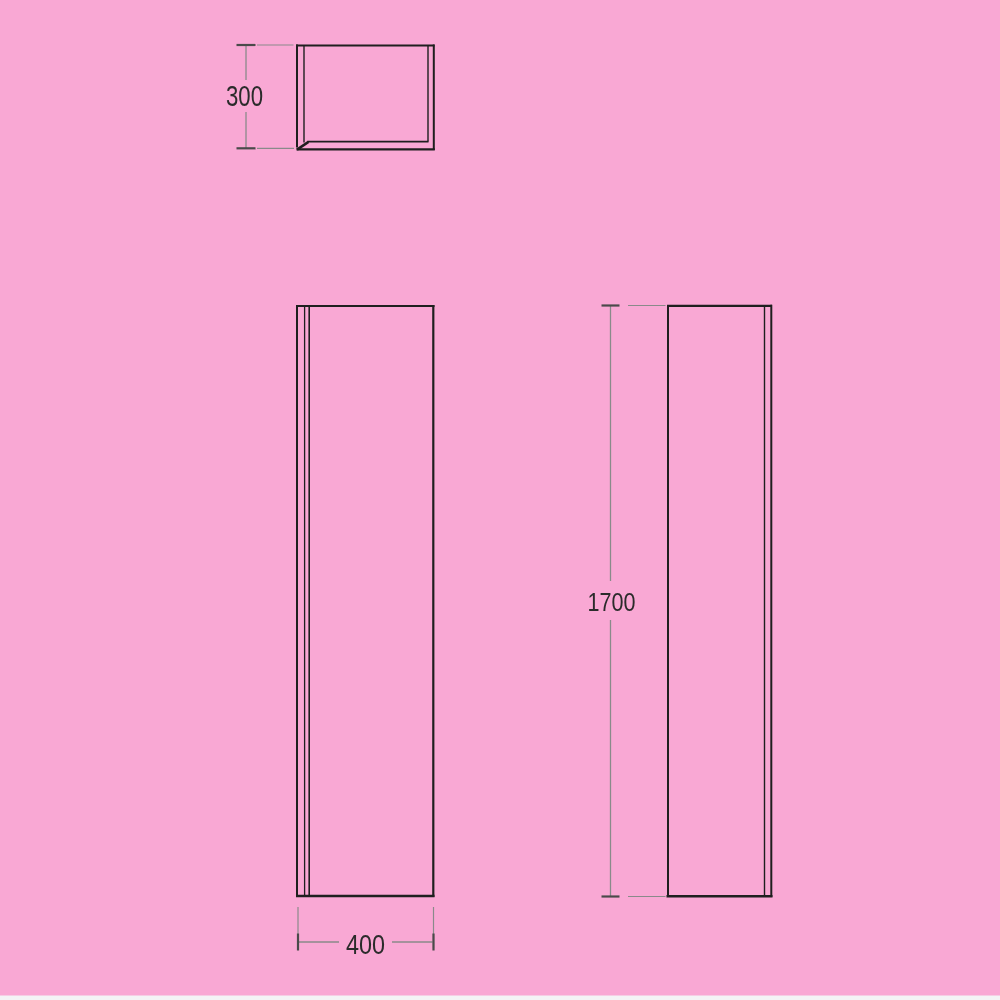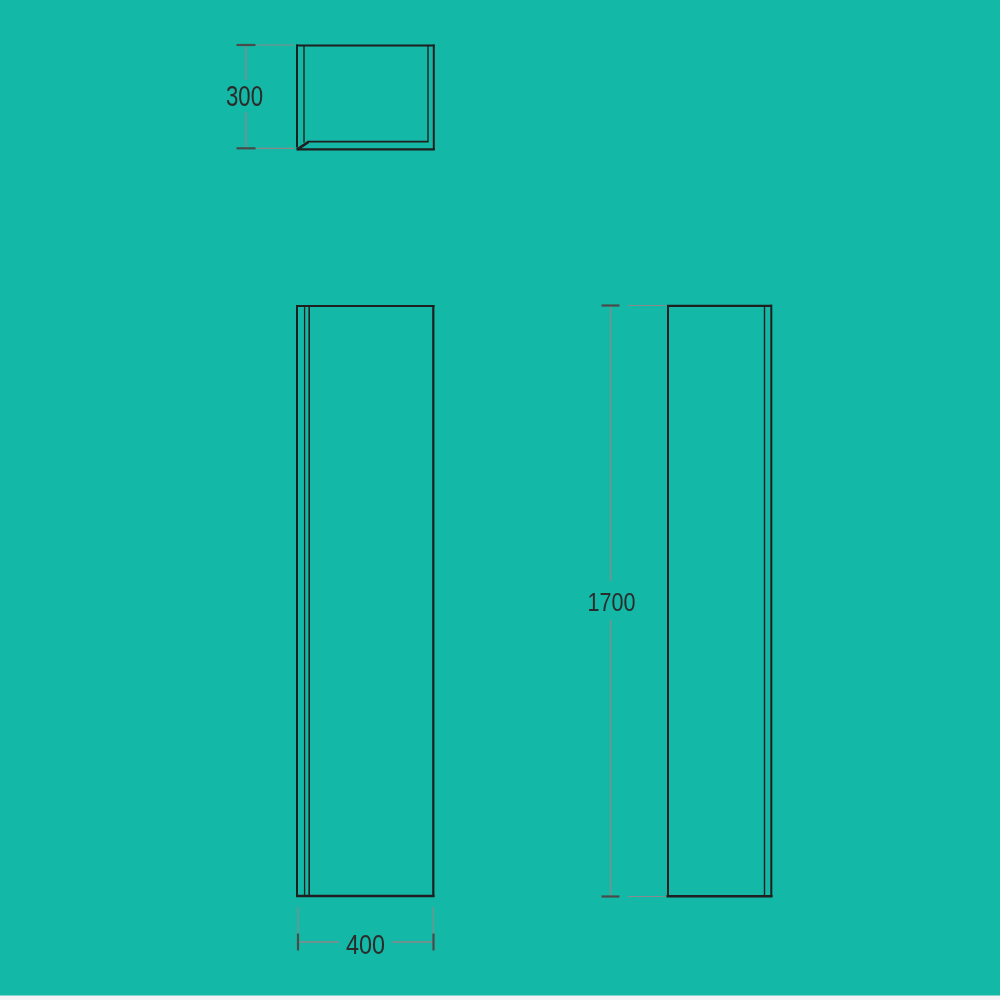--- a/index.html
+++ b/index.html
@@ -7,21 +7,21 @@
     padding: 0;
     background: #ffffff;
     width: 1000px;
     height: 1000px;
     overflow: hidden;
   }
   .canvas-wrap {
     position: relative;
     width: 1000px;
     height: 1000px;
-    background: #14b8a6;
+    background: #f9a8d4;
   }
   svg { display: block; }
   .dim-label {
     font-family: "Liberation Sans", "DejaVu Sans", sans-serif;
     font-weight: 400;
   }
   .outline-line { fill: none; stroke-linecap: butt; }
 </style>
 </head>
 <body>

